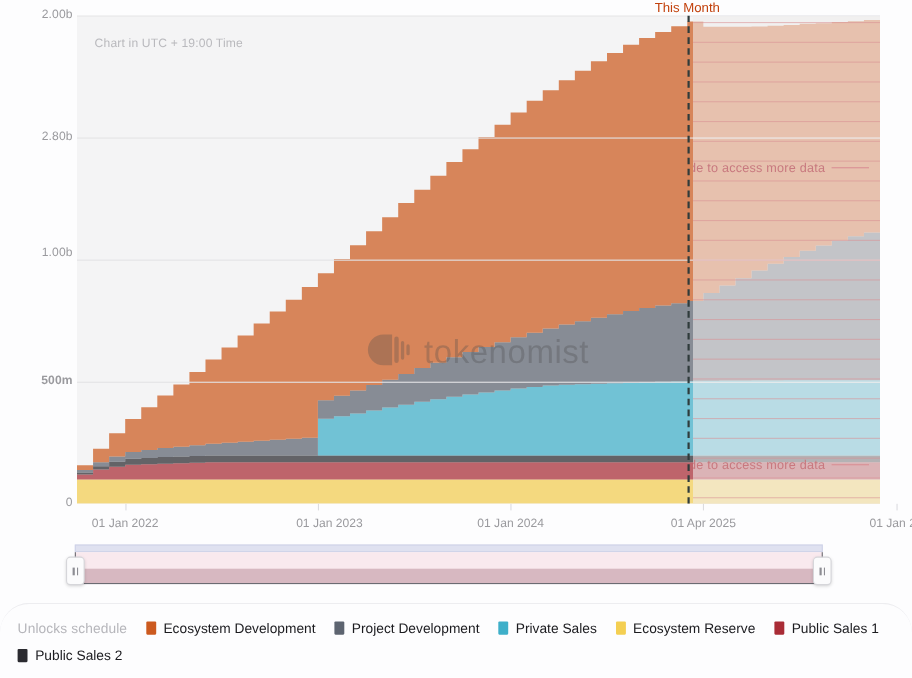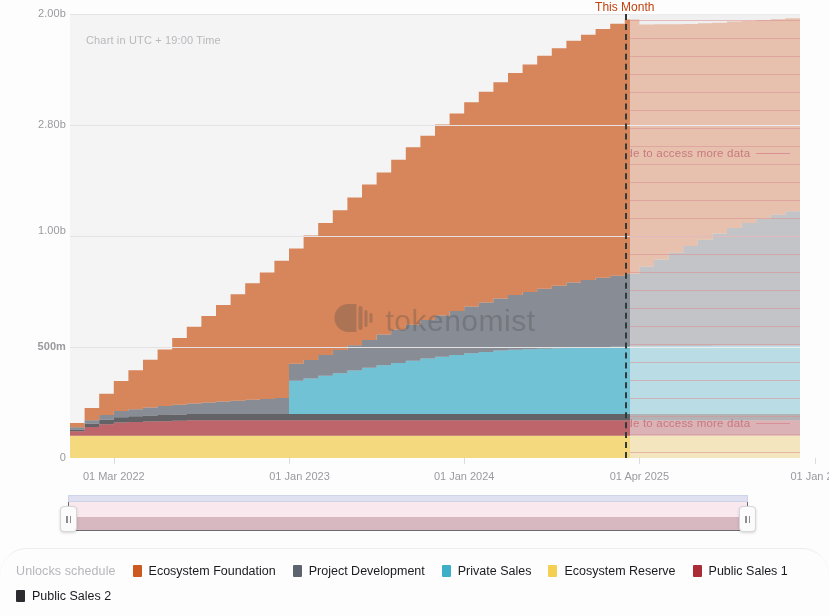--- a/index.html
+++ b/index.html
@@ -279,21 +279,21 @@
         </div>
       </div>
 
       <div id="this-month-line" style="left: 554.8px;"></div>
       <div id="chart-note">Chart in UTC + 19:00 Time</div>
     </div>
 
     <div id="this-month-label" style="left: 624.8px;">This Month</div>
 
     <div id="xaxis">
-        <div class="xlabel" style="left: 113.8px;">01 Mar 2022</div>
+        <div class="xlabel" style="left: 113.8px;">01 Jan 2022</div>
         <div class="xlabel" style="left: 289px; padding-left: 21px;">01 Jan 2023</div>
         <div class="xlabel" style="left: 464.2px;">01 Jan 2024</div>
         <div class="xlabel" style="left: 639.4px;">01 Apr 2025</div>
         <div class="xlabel" style="left: 814.6px;">01 Jan 20</div>
       </div>
   <div class="xtick" style="left: 113.8px;"></div>
       <div class="xtick" style="left: 289px;"></div>
       <div class="xtick" style="left: 464.2px;"></div>
       <div class="xtick" style="left: 639.4px;"></div>
       <div class="xtick" style="left: 814.6px;"></div>
@@ -311,21 +311,21 @@
     <div class="range-handle" id="handle-right">
       <i></i>
         <i></i>
     </div>
   </div>
 
   <div id="legend">
     <span id="legend-title">Unlocks schedule</span>
   <div class="legend-item">
         <span class="legend-swatch" style="background: rgb(204, 90, 31);"></span>
-        <span>Ecosystem Foundation</span>
+        <span>Ecosystem Development</span>
       </div>
       <div class="legend-item">
         <span class="legend-swatch" style="background: rgb(93, 100, 112);"></span>
         <span>Project Development</span>
       </div>
       <div class="legend-item">
         <span class="legend-swatch" style="background: rgb(62, 175, 201);"></span>
         <span>Private Sales</span>
       </div>
       <div class="legend-item">

